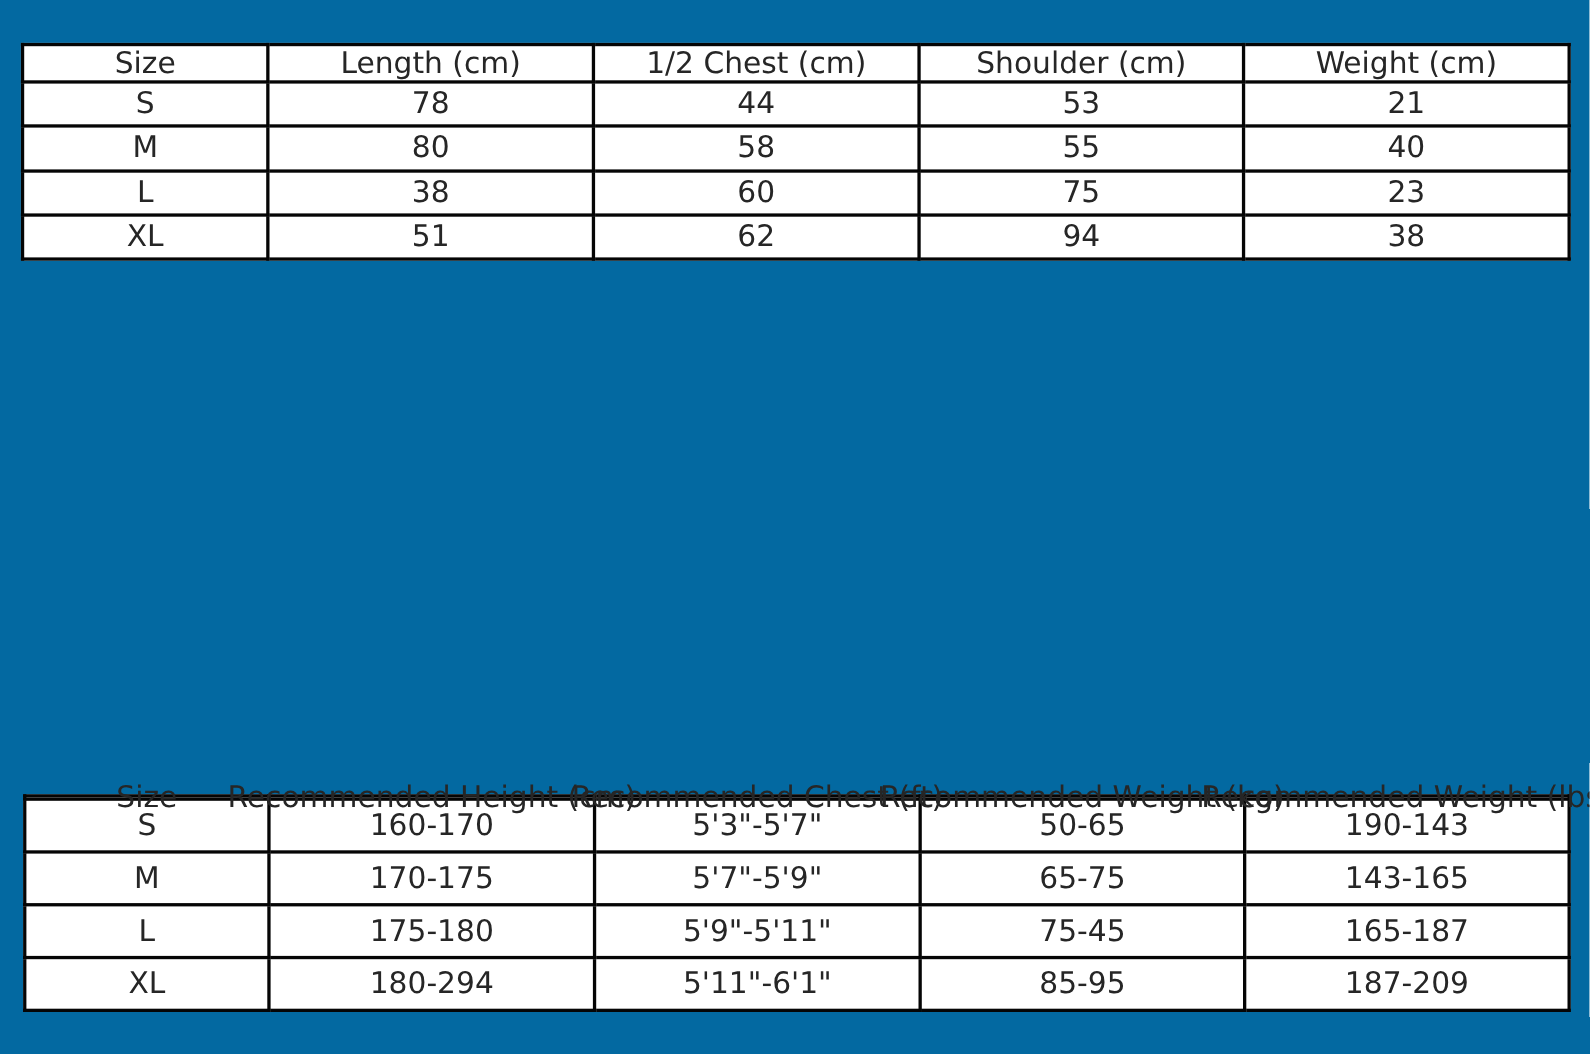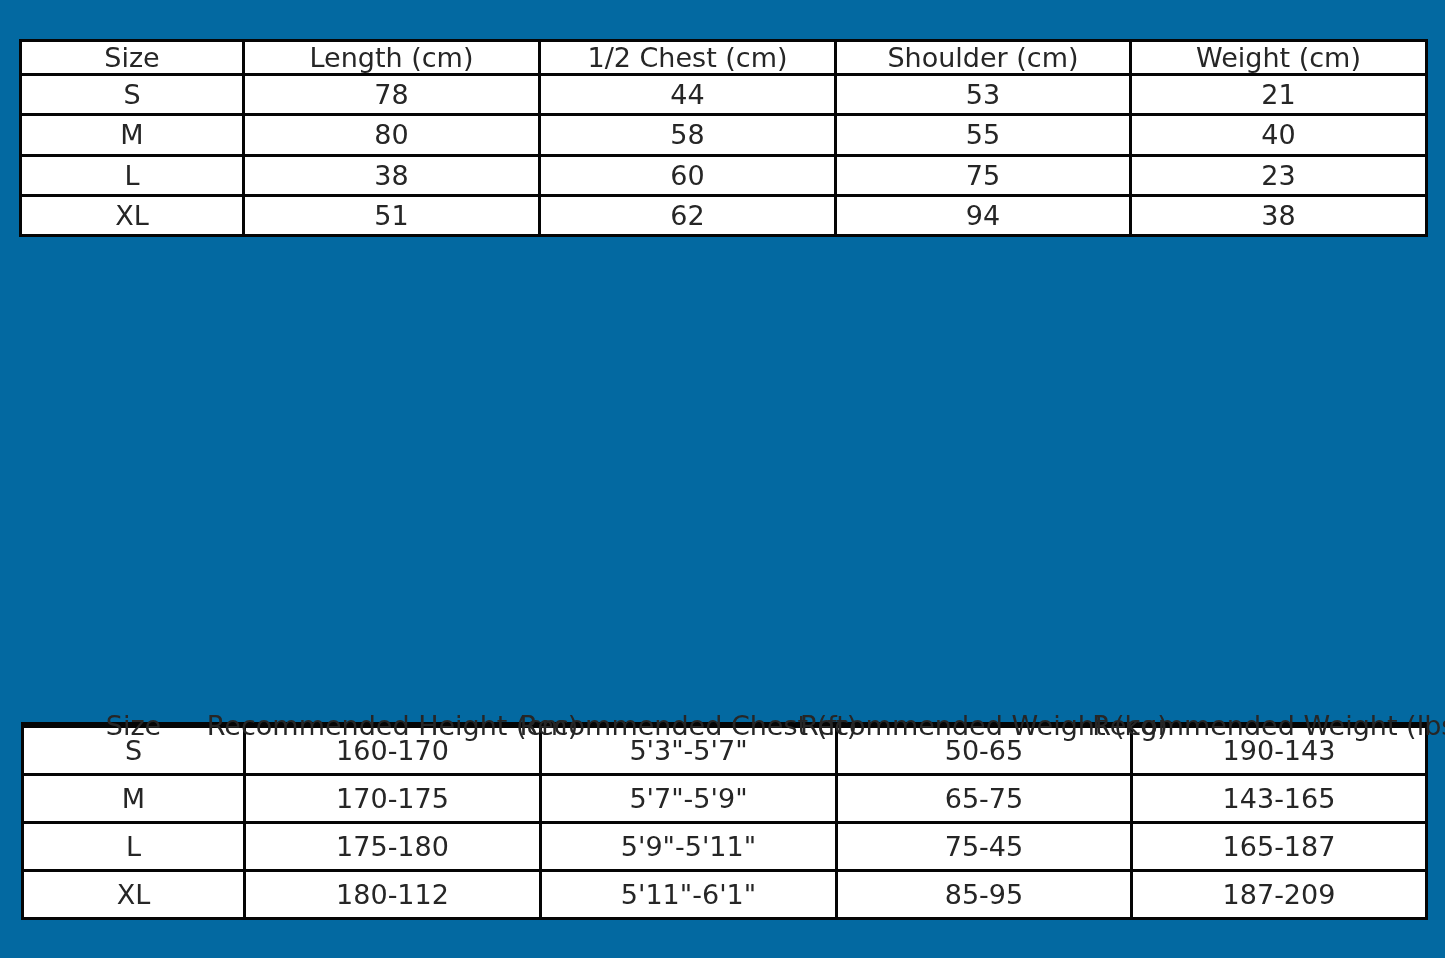--- a/index.html
+++ b/index.html
@@ -155,21 +155,21 @@
       </tr>
       <tr>
         <td>L</td>
         <td>175-180</td>
         <td>5'9"-5'11"</td>
         <td>75-45</td>
         <td>165-187</td>
       </tr>
       <tr>
         <td>XL</td>
-        <td>180-112</td>
+        <td>180-294</td>
         <td>5'11"-6'1"</td>
         <td>85-95</td>
         <td>187-209</td>
       </tr>
     </tbody>
   </table>
 
 </div>
 
 </body></html>

